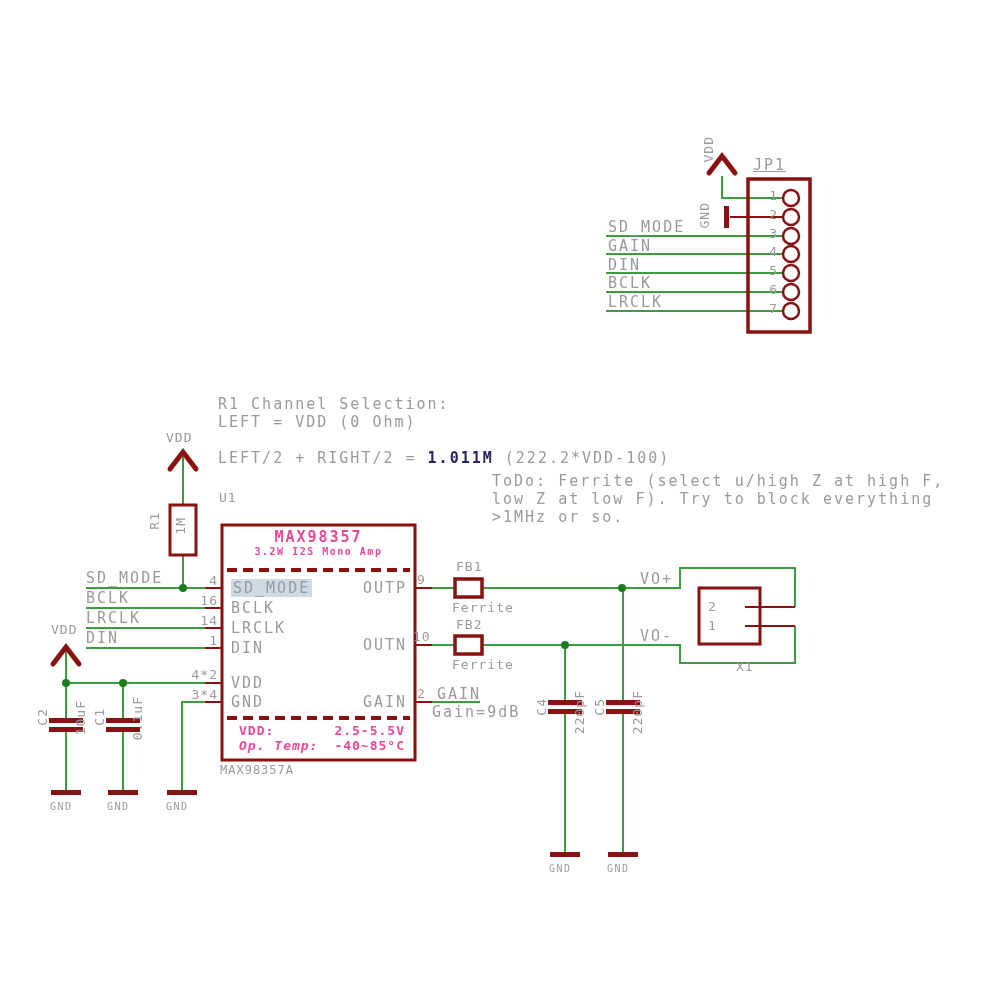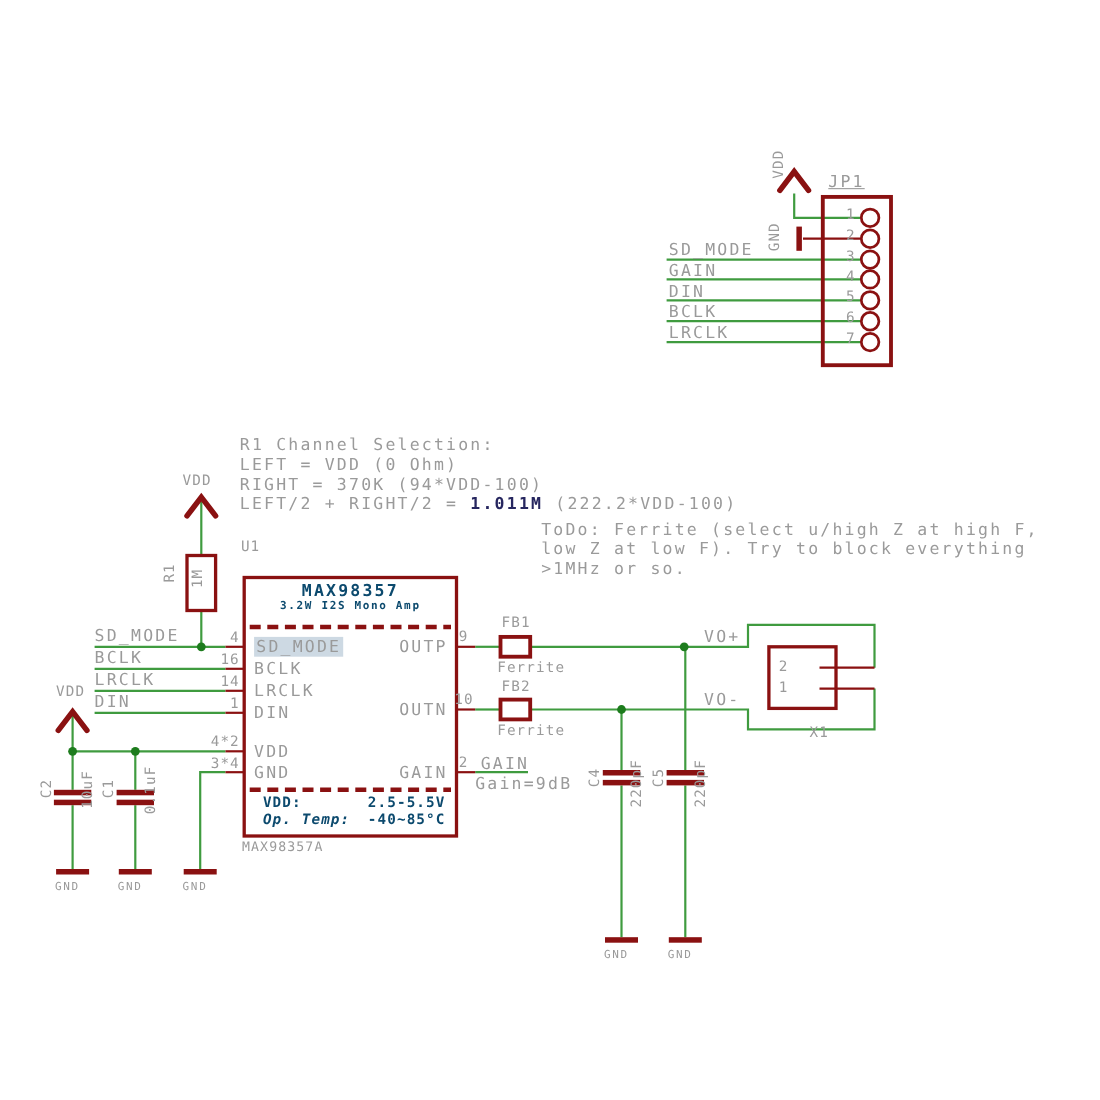--- a/index.html
+++ b/index.html
@@ -3,21 +3,21 @@
 <meta charset="utf-8">
 <style>
   html,body{margin:0;padding:0;background:#fff;}
   #canvas{position:relative;width:1000px;height:1000px;background:#ffffff;overflow:hidden;
           font-family:"DejaVu Sans Mono","Liberation Mono",monospace;}
   svg{position:absolute;left:0;top:0;}
   .t{position:absolute;font-size:15px;letter-spacing:2px;line-height:1;color:#9a9a9a;white-space:pre;}
   .t-sm{position:absolute;font-size:13px;letter-spacing:1px;line-height:1;color:#9a9a9a;white-space:pre;}
   .t-md{position:absolute;font-size:10px;letter-spacing:1.5px;line-height:1;color:#9a9a9a;white-space:pre;}
   .t-xs{position:absolute;font-size:12px;letter-spacing:1px;line-height:1;color:#9a9a9a;white-space:pre;}
-  .maroon{color:#0c4a6e;font-weight:bold;}
+  .maroon{color:#ec4899;font-weight:bold;}
   .em{color:#26265f;font-weight:bold;}
   .vtext{writing-mode:vertical-rl;transform:rotate(180deg);}
   .ralign{text-align:right;}
   .calign{text-align:center;}
   .hl{background:#cdd9e3;padding:0 2px;}
 </style>
 </head>
 <body>
 
 <div id="canvas">
@@ -161,21 +161,20 @@
   <div class="t-sm ralign" style="left:758px;top:302px;width:20px;">7</div>
 
   <div class="t" style="left:608px;top:220px;">SD_MODE</div>
   <div class="t" style="left:608px;top:239px;">GAIN</div>
   <div class="t" style="left:608px;top:258px;">DIN</div>
   <div class="t" style="left:608px;top:276px;">BCLK</div>
   <div class="t" style="left:608px;top:295px;">LRCLK</div>
 
   <div class="t" style="left:218px;top:397px;">R1 Channel Selection:</div>
   <div class="t" style="left:218px;top:415px;">LEFT = VDD (0 Ohm)</div>
-  <div class="t" style="left:218px;top:433px;">RIGHT = 370K (94*VDD-100)</div>
   <div class="t" style="left:218px;top:451px;"><span>LEFT/2 + RIGHT/2 = </span><span class="em">1.011M</span><span> (222.2*VDD-100)</span></div>
   <div class="t" style="left:492px;top:474px;">ToDo: Ferrite (select u/high Z at high F,</div>
   <div class="t" style="left:492px;top:492px;">low Z at low F). Try to block everything</div>
   <div class="t" style="left:492px;top:510px;">&gt;1MHz or so.</div>
 
   <div class="t-sm" style="left:166px;top:431px;">VDD</div>
   <div class="t-sm" style="left:219px;top:491px;">U1</div>
   <div class="t-sm vtext" style="left:148px;top:512px;">R1</div>
   <div class="t-sm vtext" style="left:174px;top:517px;">1M</div>
 

